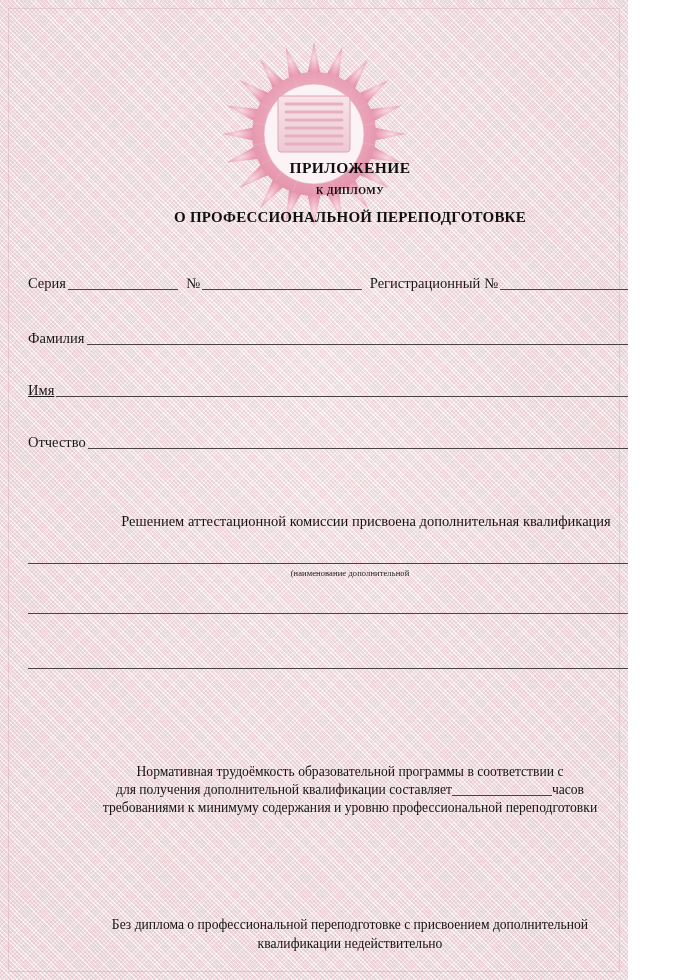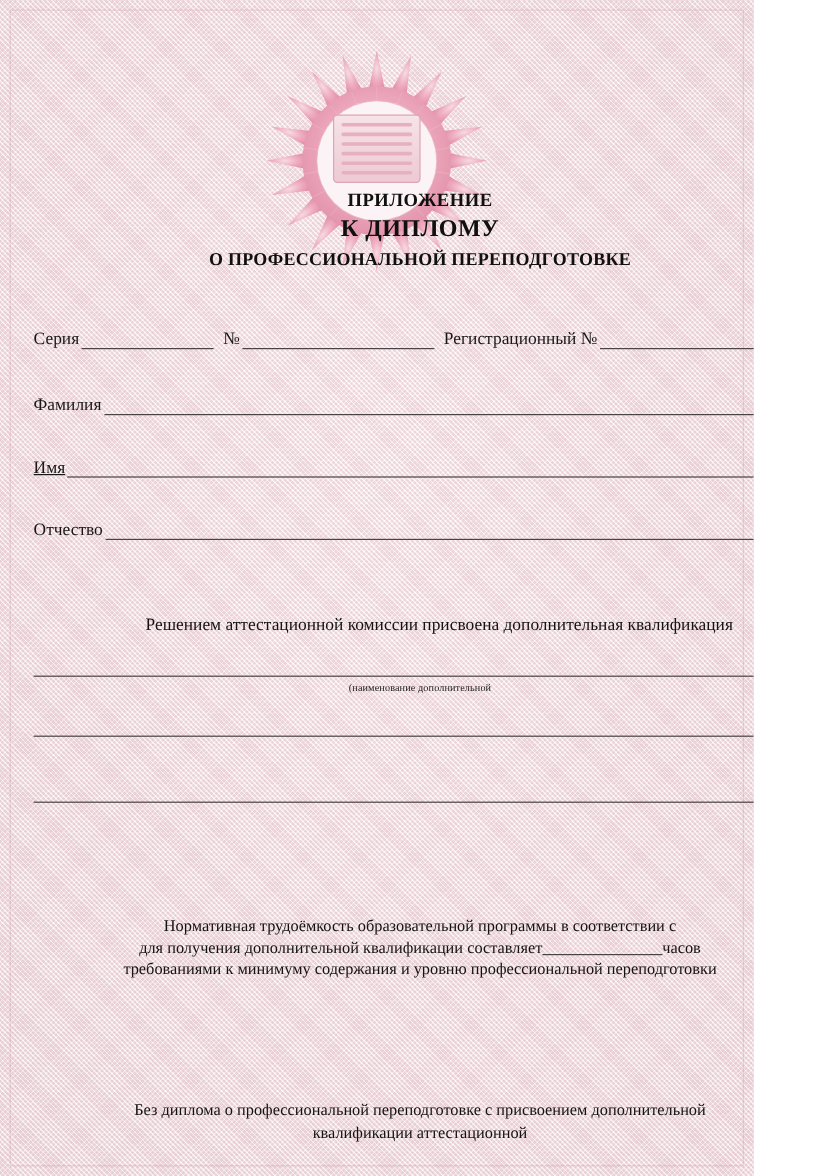--- a/index.html
+++ b/index.html
@@ -57,39 +57,39 @@
     text-align: center;
     color: #10100f;
   }
   .title-line-1 {
     font-size: 15.5px;
     font-weight: bold;
     letter-spacing: 0.4px;
     line-height: 20px;
   }
   .title-line-2 {
-    font-size: 20px;
+    font-size: 10px;
     font-weight: bold;
     letter-spacing: 0.4px;
     line-height: 20px;
     margin-top: 3px;
   }
   .title-line-3 {
     font-size: 15px;
     font-weight: bold;
     letter-spacing: 0.2px;
     line-height: 22px;
     margin-top: 5px;
   }
 
   
   .field-row {
     position: absolute;
     display: flex;
-    align-items: flex-end;
+    align-items: flex-start;
     font-size: 14.5px;
     color: #1a1718;
     white-space: nowrap;
   }
   .field-label {
     font-size: 14.5px;
     line-height: 16px;
     padding-right: 2px;
   }
   .rule {
@@ -303,16 +303,16 @@
   <div class="workload">
     <div>Нормативная трудоёмкость образовательной программы в соответствии с</div>
     <div>
       <span>для получения дополнительной квалификации составляет</span><span class="inline-rule"></span><span>часов</span>
     </div>
     <div>требованиями к минимуму содержания и уровню профессиональной переподготовки</div>
   </div>
 
   <div class="footer-note">
     <div>Без диплома о профессиональной переподготовке с присвоением дополнительной</div>
-    <div>квалификации аттестационной</div>
+    <div>квалификации недействительно</div>
   </div>
 
 </div>
 
 </body></html>

